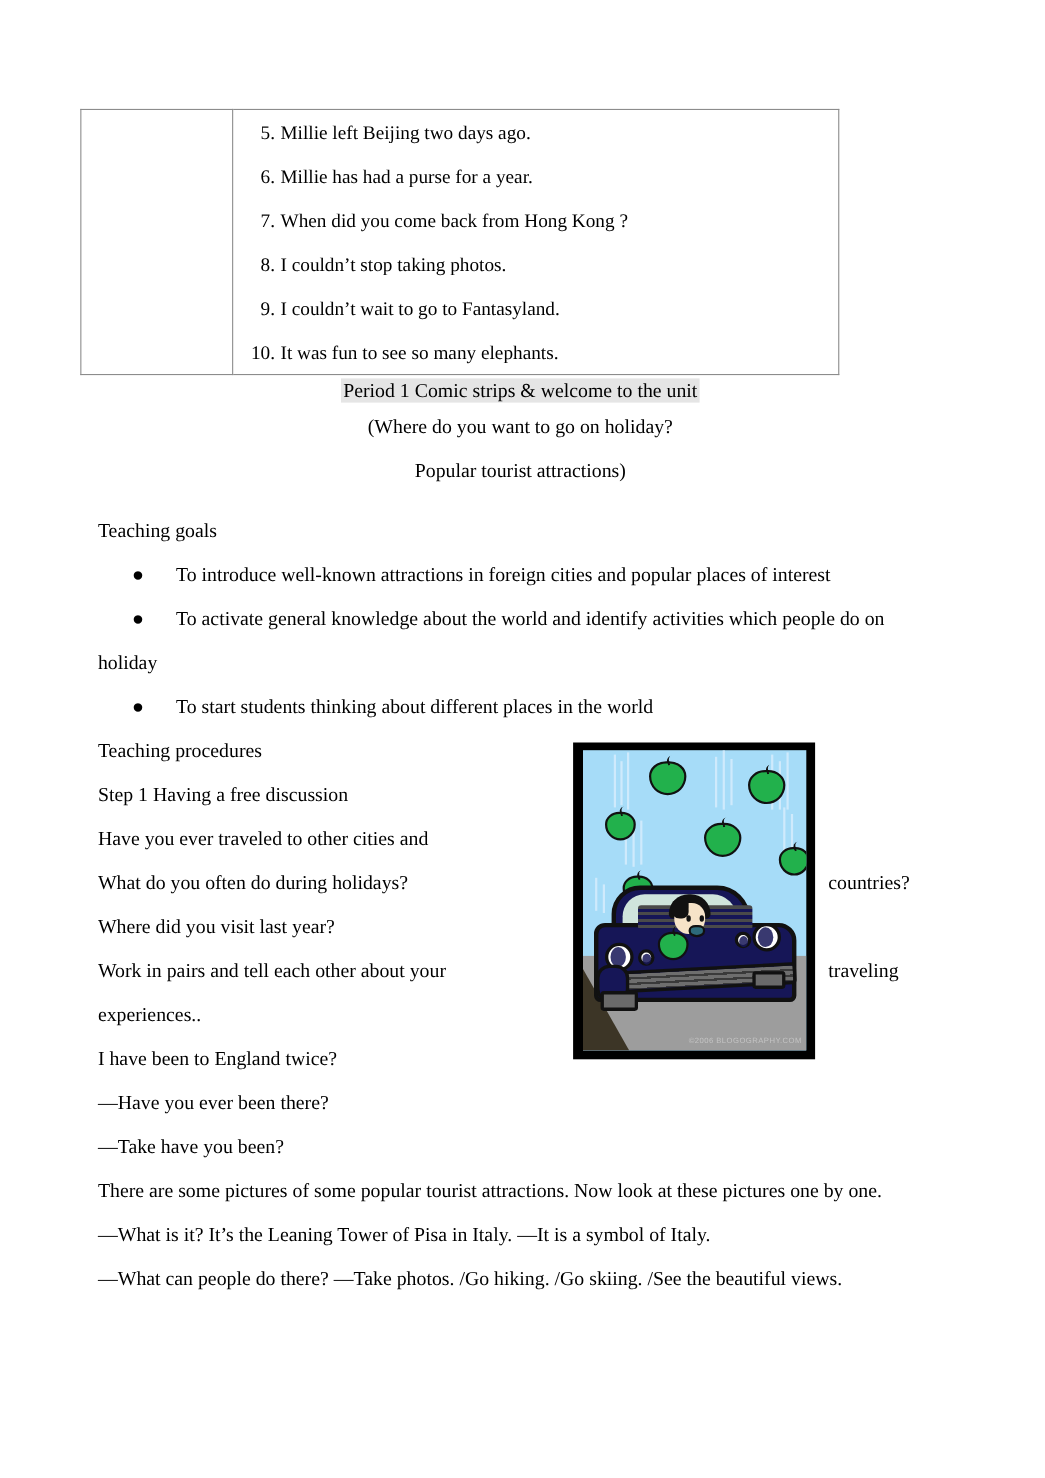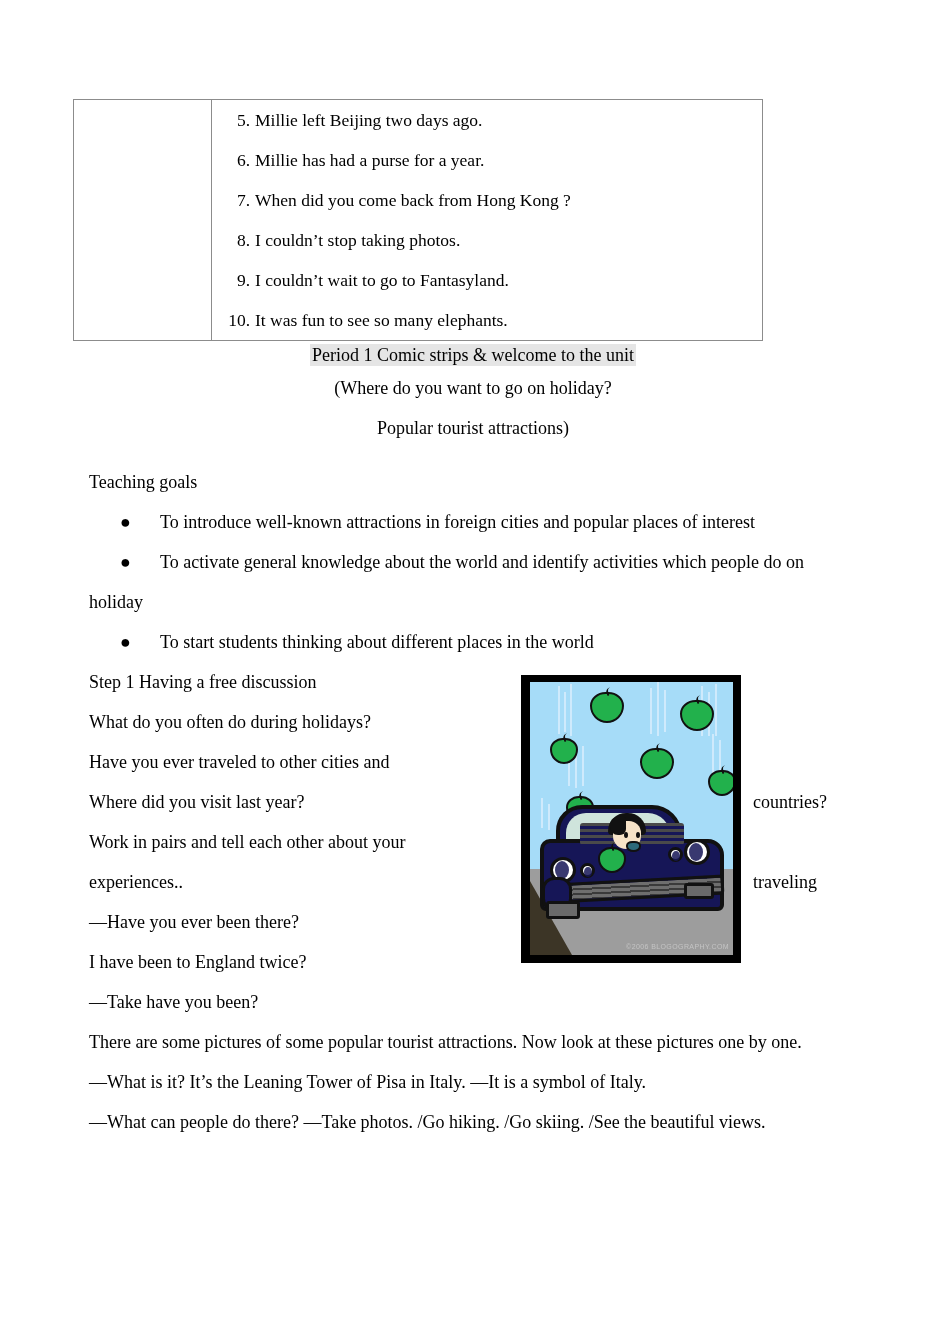--- a/index.html
+++ b/index.html
@@ -470,32 +470,33 @@
       <span class="bullet">●</span>
       <span>To activate general knowledge about the world and identify activities which people do on</span>
       <span class="cont">holiday</span>
     </p>
 
     <p class="goal-item">
       <span class="bullet">●</span>
       <span>To start students thinking about different places in the world</span>
     </p>
 
+    <p class="para">Teaching procedures</p>
     <p class="para">Step 1 Having a free discussion</p>
 
+    <p class="para para-just" style="width:418px;">Have you ever traveled to other cities and</p>
     <p class="para">What do you often do during holidays?</p>
-    <p class="para para-just" style="width:418px;">Have you ever traveled to other cities and</p>
     <p class="para" style="position:absolute; left:664px; top:320px; width:200px;">countries?</p>
     <p class="para">Where did you visit last year?</p>
     <p class="para para-just" style="width:418px;">Work in pairs and tell each other about your</p>
     <p class="para" style="position:absolute; left:664px; top:400px; width:200px;">traveling</p>
     <p class="para">experiences..</p>
 
+    <p class="para">I have been to England twice?</p>
     <p class="para">—Have you ever been there?</p>
-    <p class="para">I have been to England twice?</p>
     <p class="para">—Take have you been?</p>
     <p class="para">There are some pictures of some popular tourist attractions. Now look at these pictures one by one.</p>
     <p class="para">—What is it? It’s the Leaning Tower of Pisa in Italy. —It is a symbol of Italy.</p>
     <p class="para">—What can people do there? —Take photos. /Go hiking. /Go skiing. /See the beautiful views.</p>
 
   </div>
 
 </div>
 
 </body></html>

